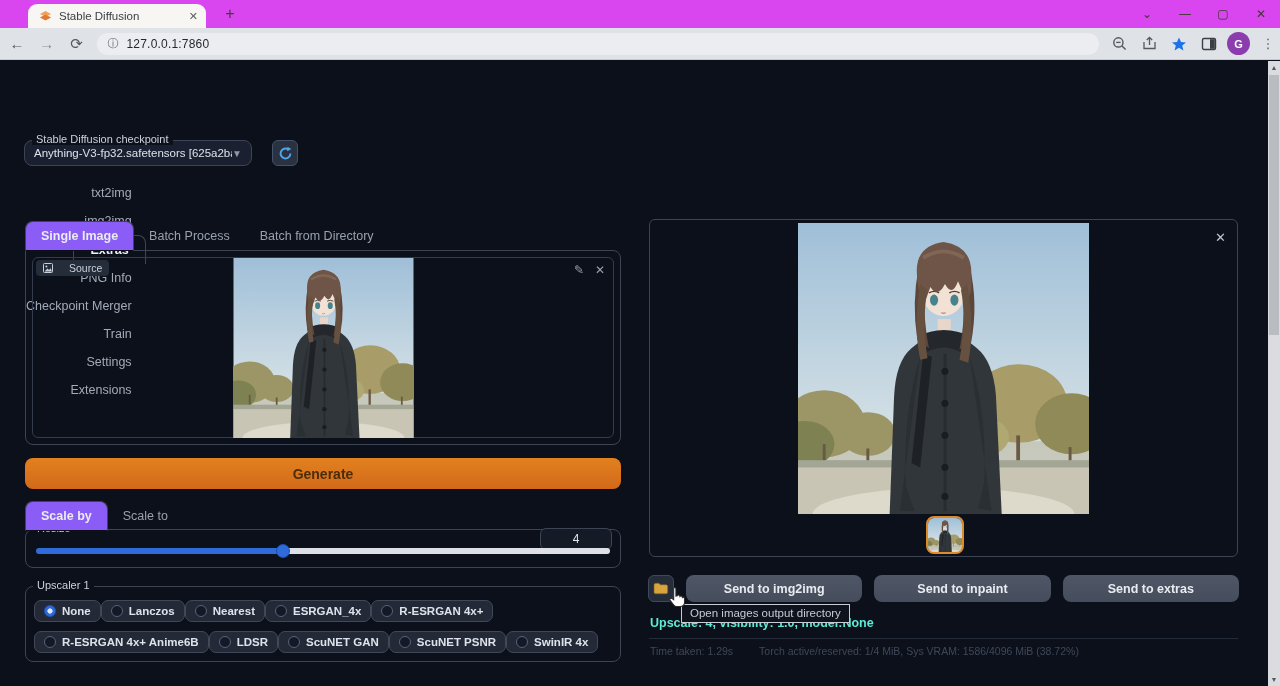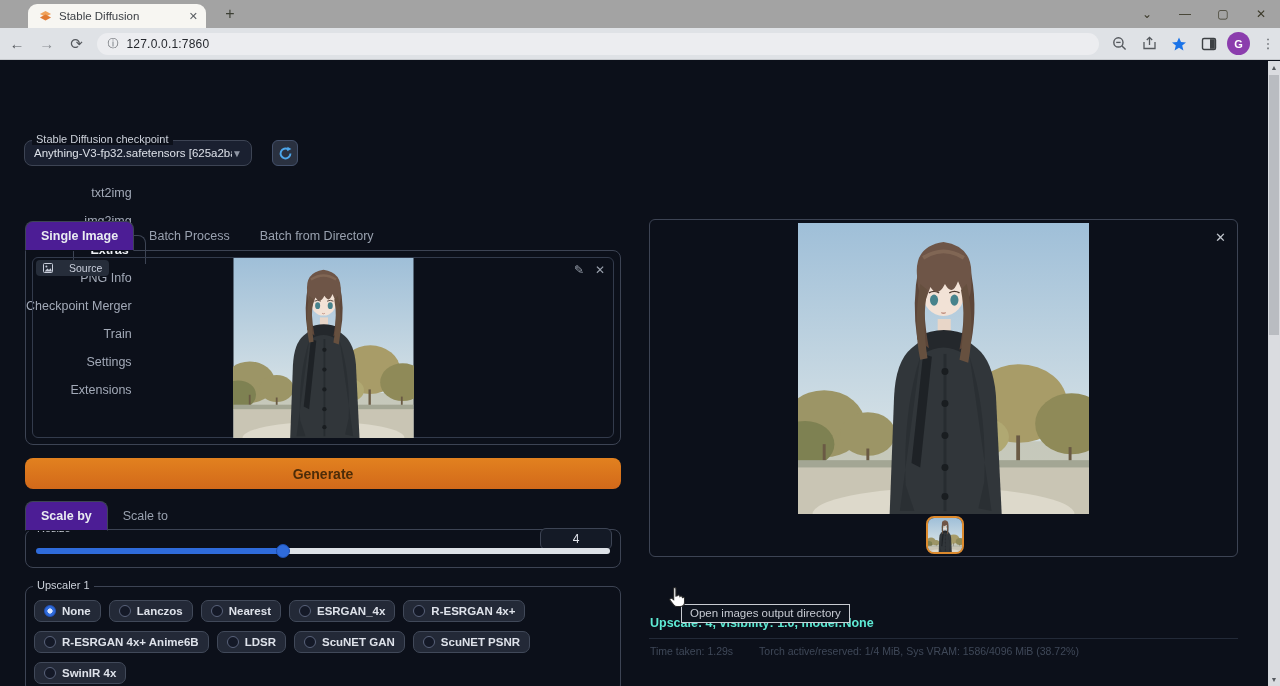--- a/index.html
+++ b/index.html
@@ -1,21 +1,21 @@
 <!DOCTYPE html>
 <html><head>
 <meta charset="utf-8">
 <style>
   * { margin:0; padding:0; box-sizing:border-box; }
   html,body { width:1280px; height:686px; overflow:hidden; background:#0c101a;
               font-family:"Liberation Sans", sans-serif; }
   #stage { position:relative; width:1280px; height:686px; overflow:hidden; background:#0c101a; }
 
   
-  #tabstrip { position:absolute; left:0; top:0; width:1280px; height:28px; background:#a3a3a3; }
+  #tabstrip { position:absolute; left:0; top:0; width:1280px; height:28px; background:#d946ef; }
   .btab { position:absolute; left:28px; top:4px; width:178px; height:24px; background:#f7f6f2;
           border-radius:9px 9px 0 0; display:flex; align-items:center; padding:0 8px 0 11px; }
   .btab-title { font-size:11.5px; color:#3d4146; flex:1; margin-left:7px; white-space:nowrap; overflow:hidden; }
   .btab-close { color:#5a5e63; font-size:11px; cursor:default; }
   .newtab { position:absolute; left:219px; top:3px; width:22px; height:22px; color:#3c3f34;
             font-size:16px; display:flex; align-items:center; justify-content:center; }
   .wctl { position:absolute; top:0; height:28px; width:38px; display:flex; align-items:center;
           justify-content:center; color:#3c3a2a; font-size:12px; }
   #toolbar { position:absolute; left:0; top:28px; width:1280px; height:32px; background:#dfe2e6;
              border-bottom:1px solid #c6c9cd; display:flex; align-items:center; }
@@ -53,21 +53,21 @@
   
   #main-tabs { position:absolute; left:12px; top:118px; height:30px; display:flex; align-items:flex-end;flex-direction:column; }
   .main-tab { padding:7px 14px; font-size:12.5px; color:#a3aab8; white-space:nowrap; }
   .main-tab.active { color:#edf0f5; font-weight:bold; border:1px solid #3d4454; border-bottom:none;
                      border-radius:8px 8px 0 0; background:#0c101a; padding:7px 16px; }
 
   
   .tabrow { display:flex; align-items:flex-end; position:relative; z-index:2; }
   .stab { padding:7px 15px; font-size:12.5px; color:#99a1af; white-space:nowrap; }
   .stab.active { color:#e9ecf1; font-weight:bold; border:1px solid #3d4454; border-bottom:1px solid #0c101a;
-                 border-radius:8px 8px 0 0; background:#4c1d95; margin-bottom:-1px; }
+                 border-radius:8px 8px 0 0; background:#8b5cf6; margin-bottom:-1px; }
 
   
   #leftcol { position:absolute; left:25px; top:160px; width:596px; }
   #img-panel { border:1px solid #3d4454; border-radius:0 8px 8px 8px; height:195px; padding:6px; }
   #droparea { position:relative; border:1px solid #333b4c; border-radius:6px; height:100%;
               display:flex; align-items:center; justify-content:center; }
   #source-chip { position:absolute; left:3px; top:2px; background:#262d3a; border-radius:4px;
                  padding:2px 7px; display:flex; align-items:center; gap:16px; }
   #source-chip span { font-size:10.5px; color:#c9cedb; }
   #img-tools { position:absolute; right:8px; top:5px; display:flex; gap:11px; color:#9aa1ad; font-size:12px; }
@@ -78,21 +78,21 @@
   #resize-fs { height:39px; padding:14px 10px 0; margin-top:-1px; }
   #resize-value { position:absolute; top:-2px; right:8px; width:72px; height:22px; background:#141a26;
                   border:1px solid #3d4454; border-radius:6px; font-size:12px; color:#e3e7ee;
                   display:flex; align-items:center; justify-content:center; }
   #slider { position:relative; height:13px; }
   #slider .track { position:absolute; top:4px; left:0; right:0; height:6px; border-radius:3px;
                    background:linear-gradient(to right,#2f6bdb 0,#2f6bdb var(--fill),#dde1e7 var(--fill)); }
   #slider .handle { position:absolute; top:0; width:14px; height:14px; border-radius:50%;
                     background:#2f6bdb; border:1px solid #1d4fb0; left:var(--fill); margin-left:-7px; }
   .upscaler-fs { margin-top:18px; padding:13px 8px 8px; }
-  .chips { display:flex; flex-wrap:wrap; gap:9px 8px; }
+  .chips { display:flex; flex-wrap:wrap; gap:9px 0; }
   .chip { display:flex; align-items:center; gap:6px; background:#232937; border:1px solid #414959;
           border-radius:7px; padding:4px 9px; }
   .chip span { font-size:11.5px; font-weight:bold; color:#dee2ea; white-space:nowrap; }
   .radio { width:12px; height:12px; border-radius:50%; background:#141927; border:1px solid #59627a; }
   .radio.sel { border-color:#2453bb; background:radial-gradient(circle,#dbe6ff 0 2.4px,#2f6bdb 2.8px); }
 
   
   #rightcol { position:absolute; left:649px; top:158px; width:589px; height:528px; }
   #gallery { position:absolute; left:0; top:0; width:589px; height:338px; border:1px solid #3d4454;
              border-radius:6px; }
@@ -359,20 +359,30 @@
         <svg id="main-image" viewBox="0 0 200 200">
             <use href="#scene"></use>
           </svg>
         <div id="thumb">
           <svg width="34" height="34" viewBox="0 0 200 200">
               <use href="#scene"></use>
             </svg>
         </div>
       </div>
 
+      <div id="sendrow">
+        <div id="folder-btn">
+          <svg width="16" height="15" viewBox="0 0 16 15">
+              <use href="#folder-ic"></use>
+            </svg>
+        </div>
+      <button class="sendbtn">Send to img2img</button>
+          <button class="sendbtn">Send to inpaint</button>
+          <button class="sendbtn">Send to extras</button>
+        </div>
 
       <svg id="cursor" width="19" height="20" viewBox="0 0 16 17">
         <path d="M5.6 1.2 c0-1.1 1.9-1.1 1.9 0 l0 6.6 1.2-0.3 c0.4-1 2-0.8 2.1 0.3 l0.1 0.3 c0.5-0.8 1.9-0.5 2 0.5 l0.1 0.4 c0.6-0.6 1.8-0.2 1.8 0.7 l0 3.2 c0 2.3-1.6 3.7-3.8 3.7 l-2.7 0 c-1 0-2-0.5-2.6-1.3 l-3.1-3.9 c-0.9-1.1 0.5-2.5 1.7-1.6 l1.3 1 z" fill="#ffffff" stroke="#2b2b2b" stroke-width="0.9"></path>
       </svg>
       <div id="tooltip">Open images output directory</div>
 
       <div id="result-info">Upscale: 4, visibility: 1.0, model:None</div>
       <div id="rdivider"></div>
       <div id="perf">
         <span>Time taken: 1.29s</span>

